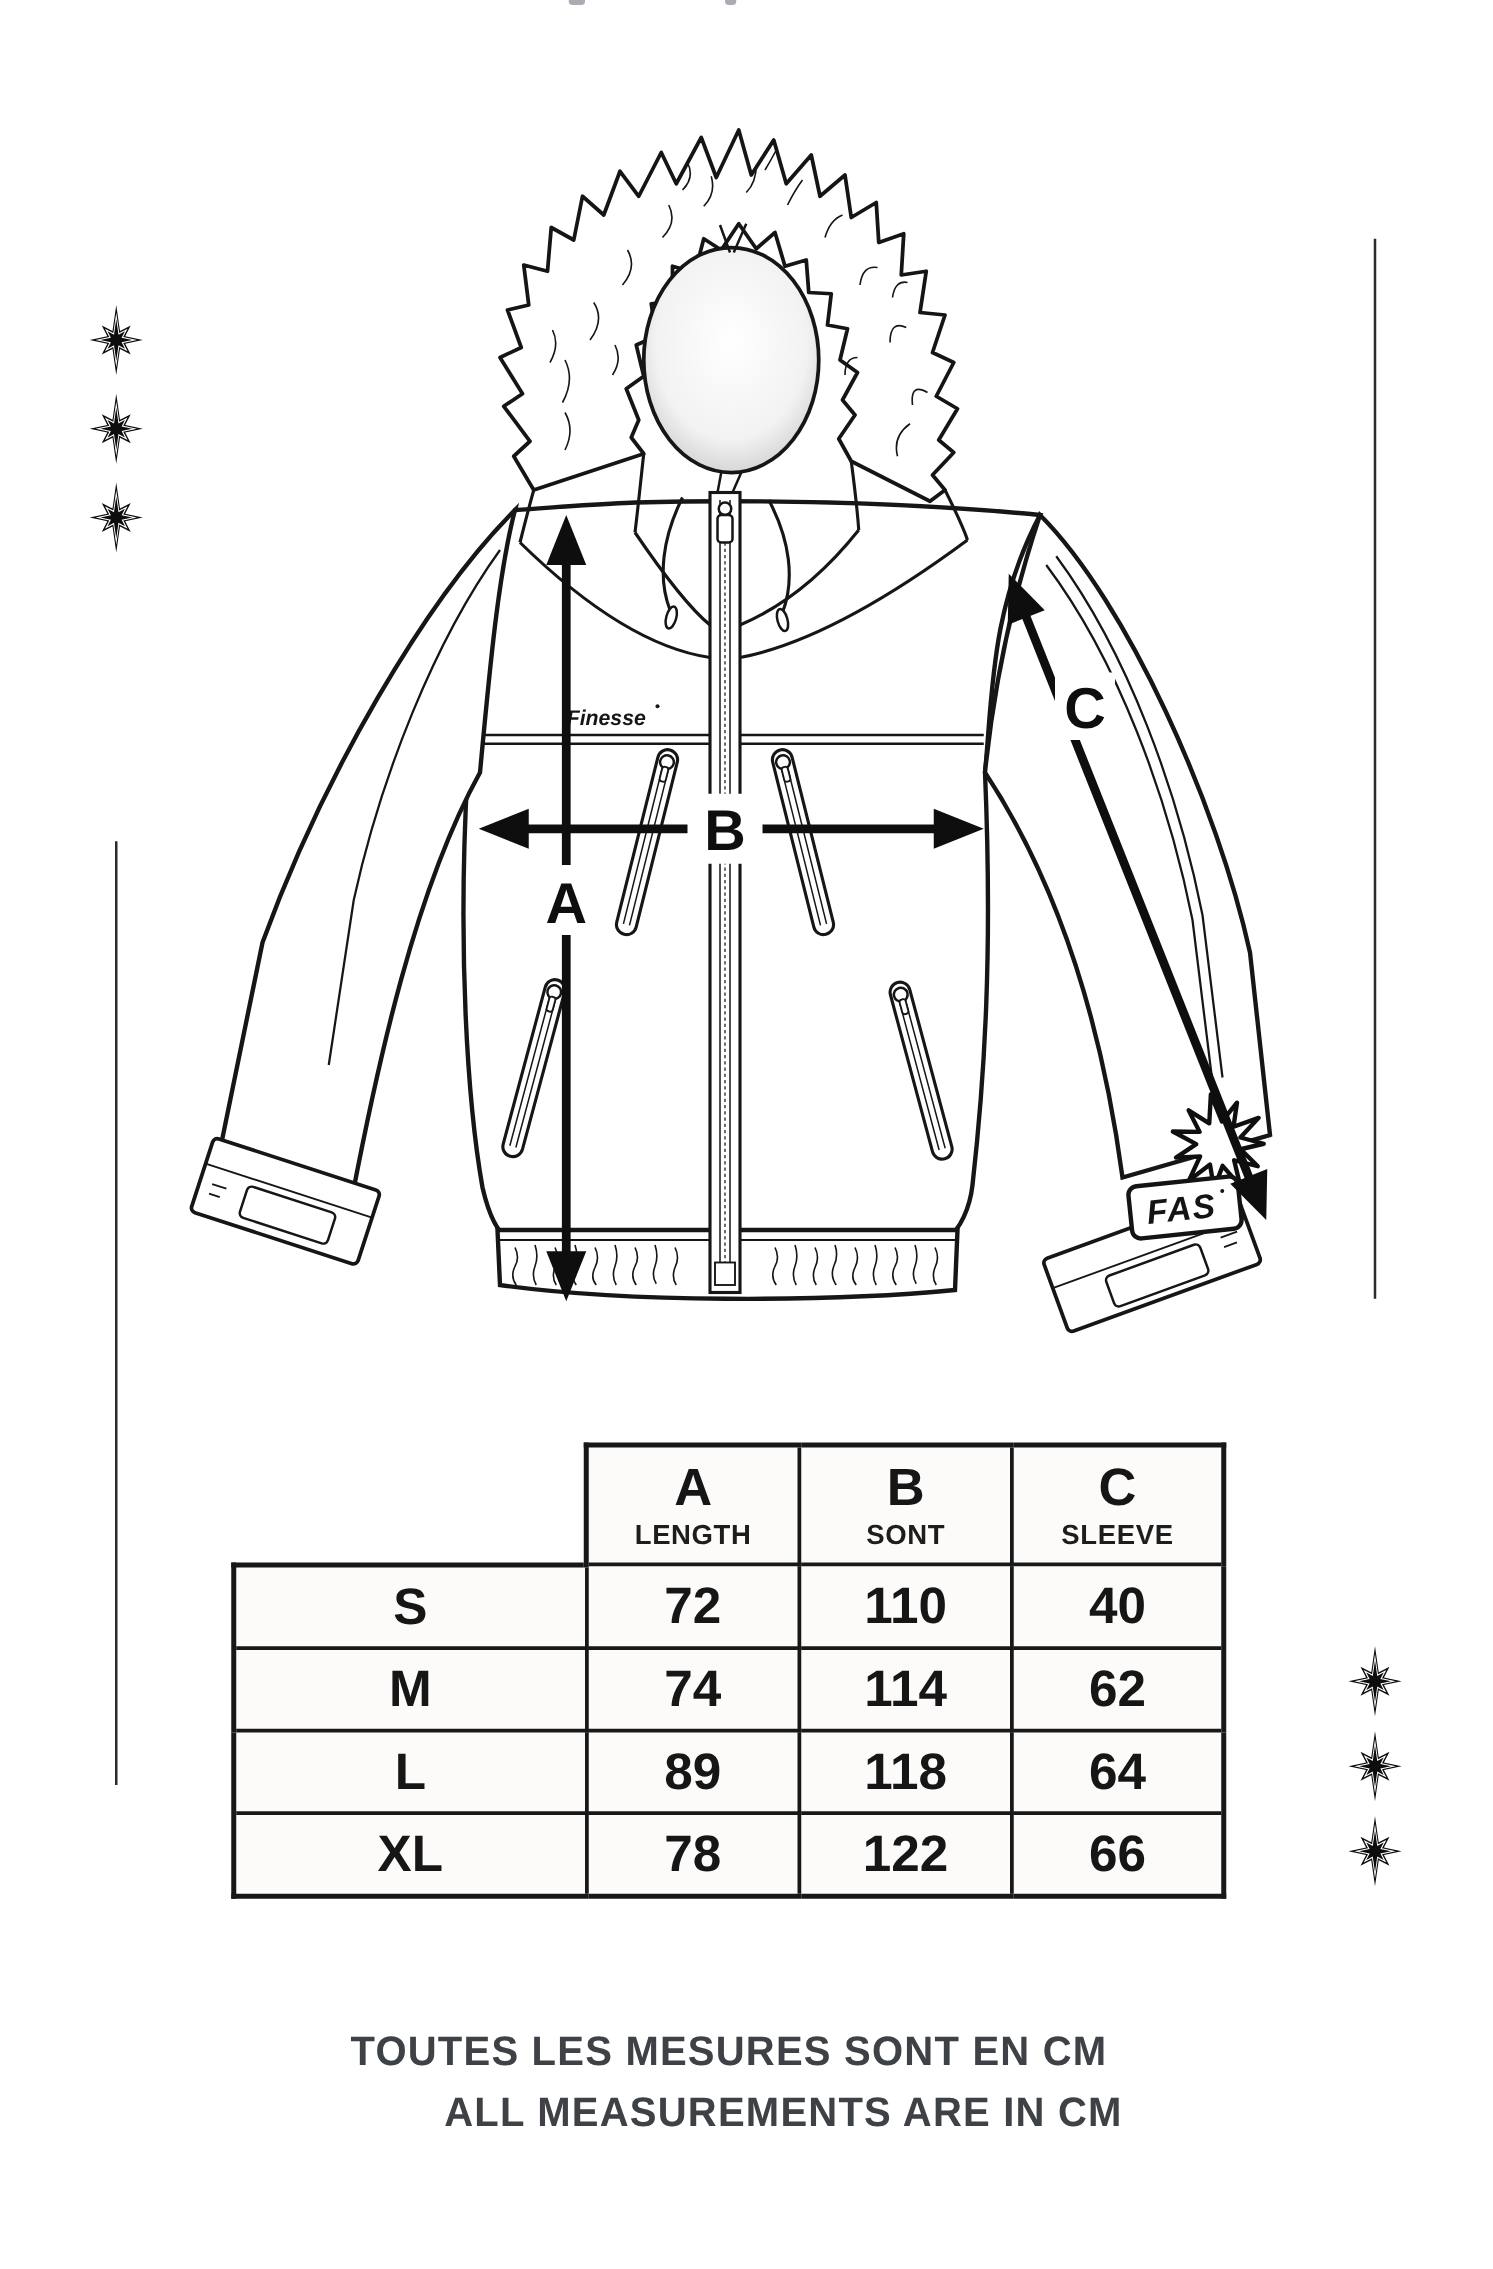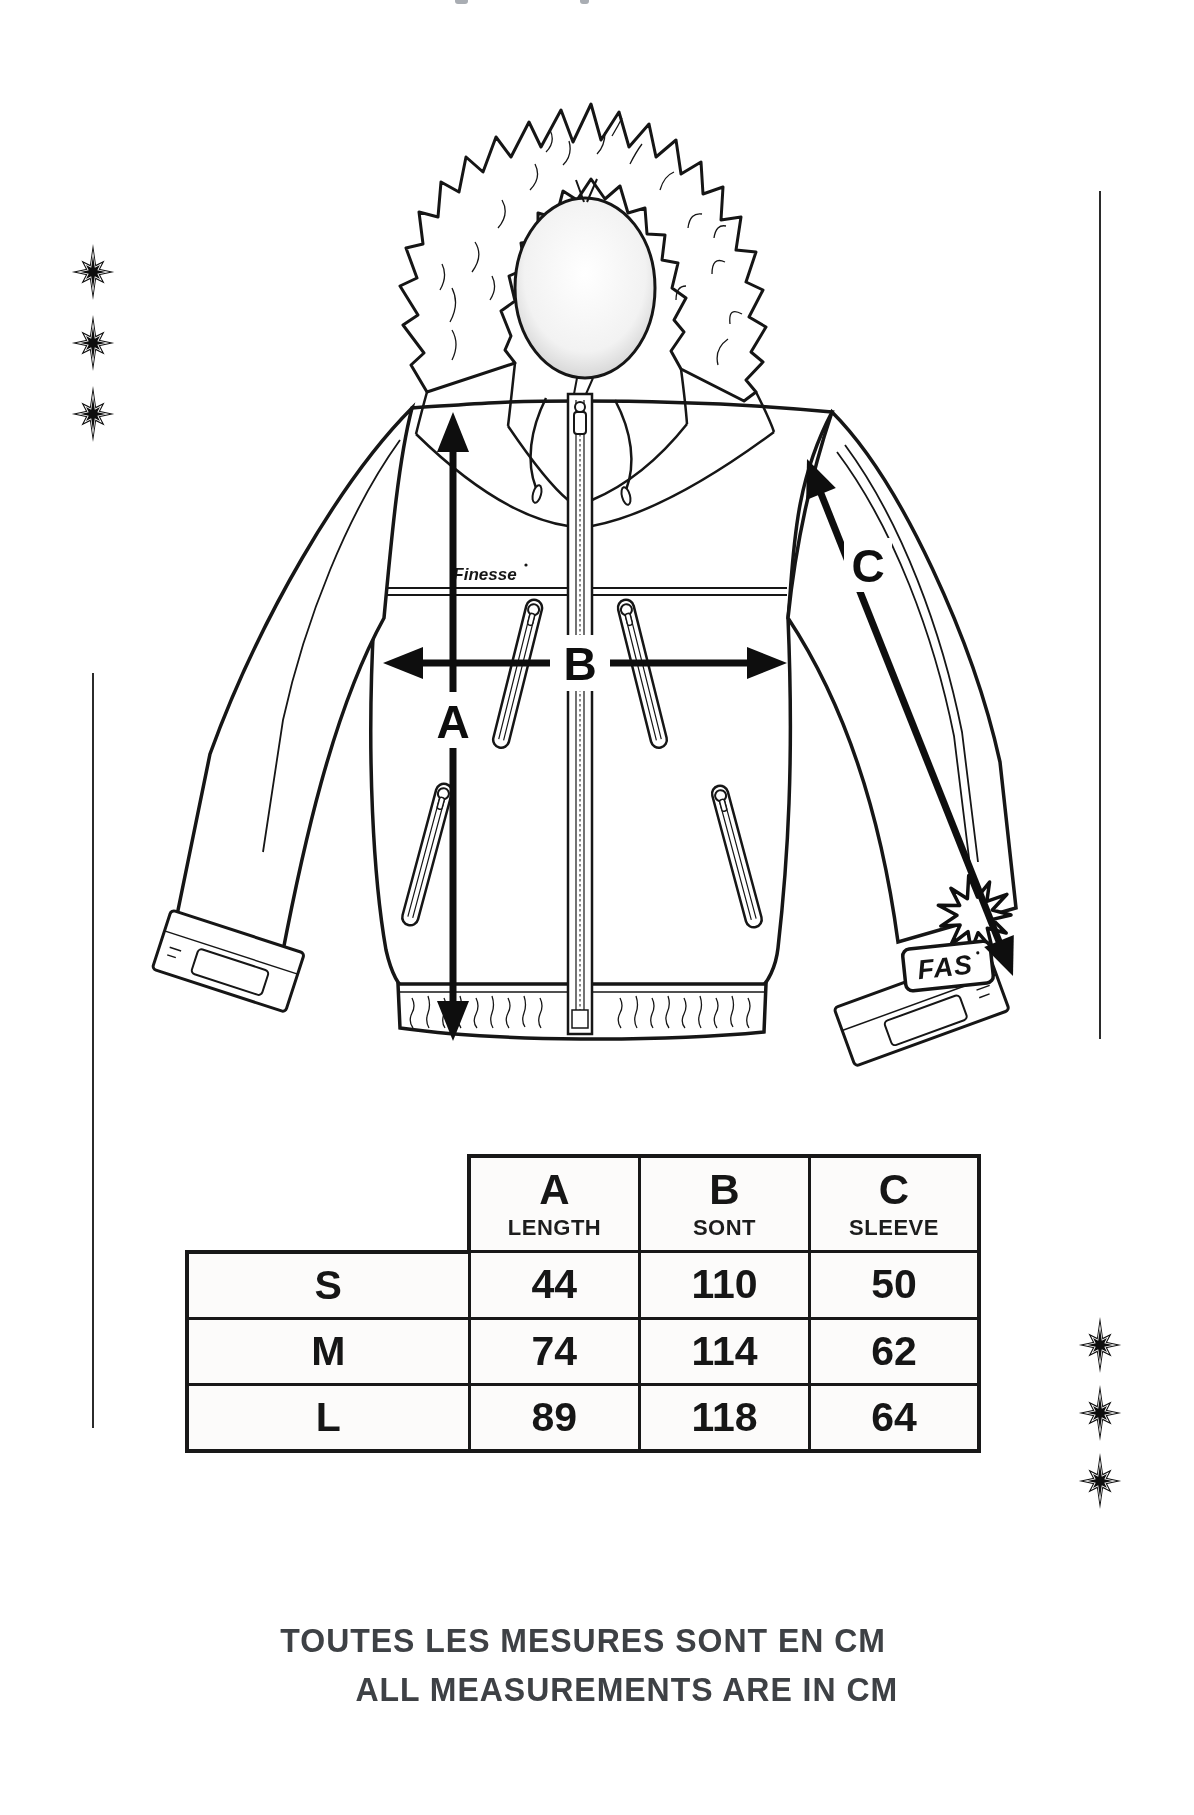--- a/index.html
+++ b/index.html
@@ -231,36 +231,42 @@
       </th>
       <th style="width:166px">
         <div class="col-letter">C</div>
         <div class="col-sub">SLEEVE</div>
       </th>
     </tr>
   </thead>
   <tbody>
     <tr>
       <td>S</td>
-      <td>44</td>
+      <td>72</td>
       <td>110</td>
-      <td>50</td>
+      <td>40</td>
     </tr>
     <tr>
       <td>M</td>
       <td>74</td>
       <td>114</td>
       <td>62</td>
     </tr>
     <tr>
       <td>L</td>
       <td>89</td>
       <td>118</td>
       <td>64</td>
     </tr>
+    <tr>
+      <td>XL</td>
+      <td>78</td>
+      <td>122</td>
+      <td>66</td>
+    </tr>
   </tbody>
 </table>
 
 <div class="footer-note" style="top:1616px;">
   <span class="inner">TOUTES LES MESURES SONT EN CM</span>
 </div>
 <div class="footer-note" style="top:1665px;padding-left:44px;">
   <span class="inner">ALL MEASUREMENTS ARE IN CM</span>
 </div>
 

